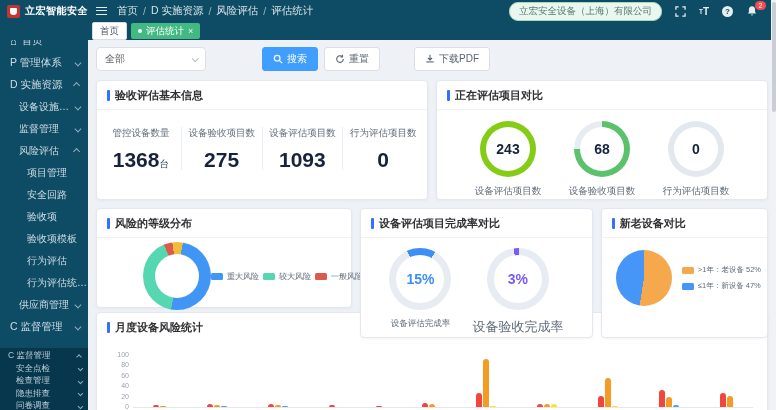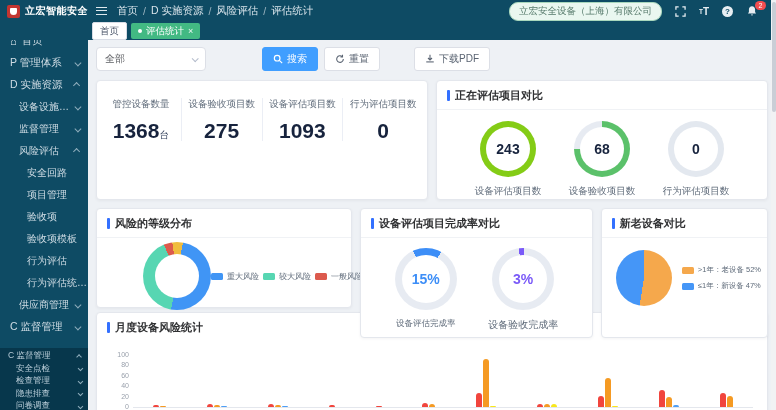--- a/index.html
+++ b/index.html
@@ -181,24 +181,24 @@
       </div>
       <div class="sitem lvl1">
         <span class="lbl">监督管理</span>
         <span class="chev down"></span>
       </div>
       <div class="sitem lvl1">
         <span class="lbl">风险评估</span>
         <span class="chev up"></span>
       </div>
       <div class="sitem lvl2">
+        <span class="lbl">项目管理</span>
+      </div>
+      <div class="sitem lvl2">
         <span class="lbl">安全回路</span>
-      </div>
-      <div class="sitem lvl2">
-        <span class="lbl">项目管理</span>
       </div>
       <div class="sitem lvl2">
         <span class="lbl">验收项</span>
       </div>
       <div class="sitem lvl2">
         <span class="lbl">验收项模板</span>
       </div>
       <div class="sitem lvl2">
         <span class="lbl">行为评估</span>
       </div>
@@ -263,20 +263,24 @@
       <svg width="10" height="10" viewBox="0 0 12 12" fill="none" stroke="#5a6472" stroke-width="1.3">
           <path d="M6 1v6M3.6 4.8L6 7.2 8.4 4.8"></path>
           <path d="M1.5 9.5h9"></path>
         </svg>
       <span>下载PDF</span>
     </button>
   </div>
 
   <div class="row1">
     <div class="card">
+      <div class="card-hd">
+        <span class="accent"></span>
+        <span class="card-title">验收评估基本信息</span>
+      </div>
       <div class="stats">
         <div class="stat">
           <div class="stat-label">管控设备数量</div>
           <div class="stat-value"><span>1368</span><span class="unit">台</span></div>
         </div>
         <div class="stat">
           <div class="stat-label">设备验收项目数</div>
           <div class="stat-value">275</div>
         </div>
         <div class="stat">
@@ -363,21 +367,21 @@
               <span class="ring-hole"></span>
               <span class="ring-val" style="color: rgb(61, 142, 247);">15%</span>
             </div>
           <div class="ring-label" style="font-size:8.5px">设备评估完成率</div>
         </div>
         <div class="ringwrap">
           <div class="ring big" style="background: conic-gradient(from -8deg, rgb(122, 90, 248) 0deg, rgb(122, 90, 248) 3%, rgb(231, 235, 242) 3%, rgb(231, 235, 242) 100%);">
               <span class="ring-hole"></span>
               <span class="ring-val" style="color: rgb(122, 90, 248);">3%</span>
             </div>
-          <div class="ring-label" style="font-size:10px">设备验收完成率</div>
+          <div class="ring-label" style="font-size:13px">设备验收完成率</div>
         </div>
       </div>
     </div>
 
     <div class="card card-pie">
       <div class="card-hd">
         <span class="accent"></span>
         <span class="card-title">新老设备对比</span>
       </div>
       <div class="pienew">

